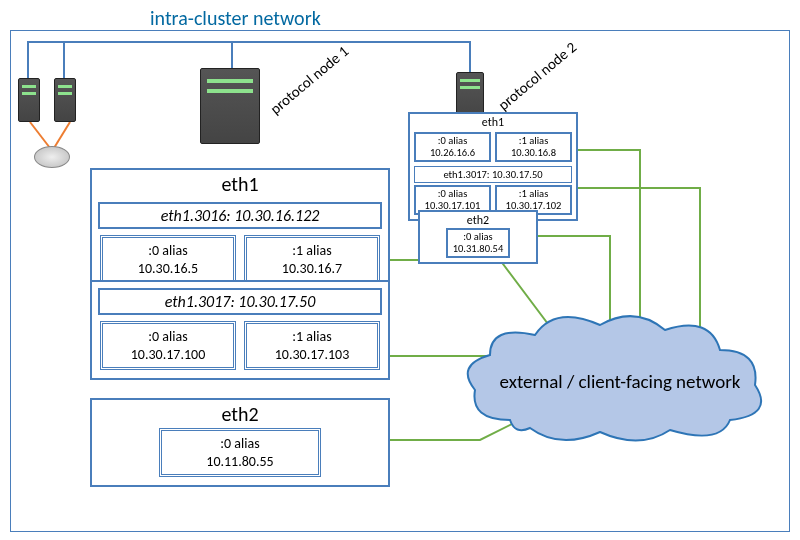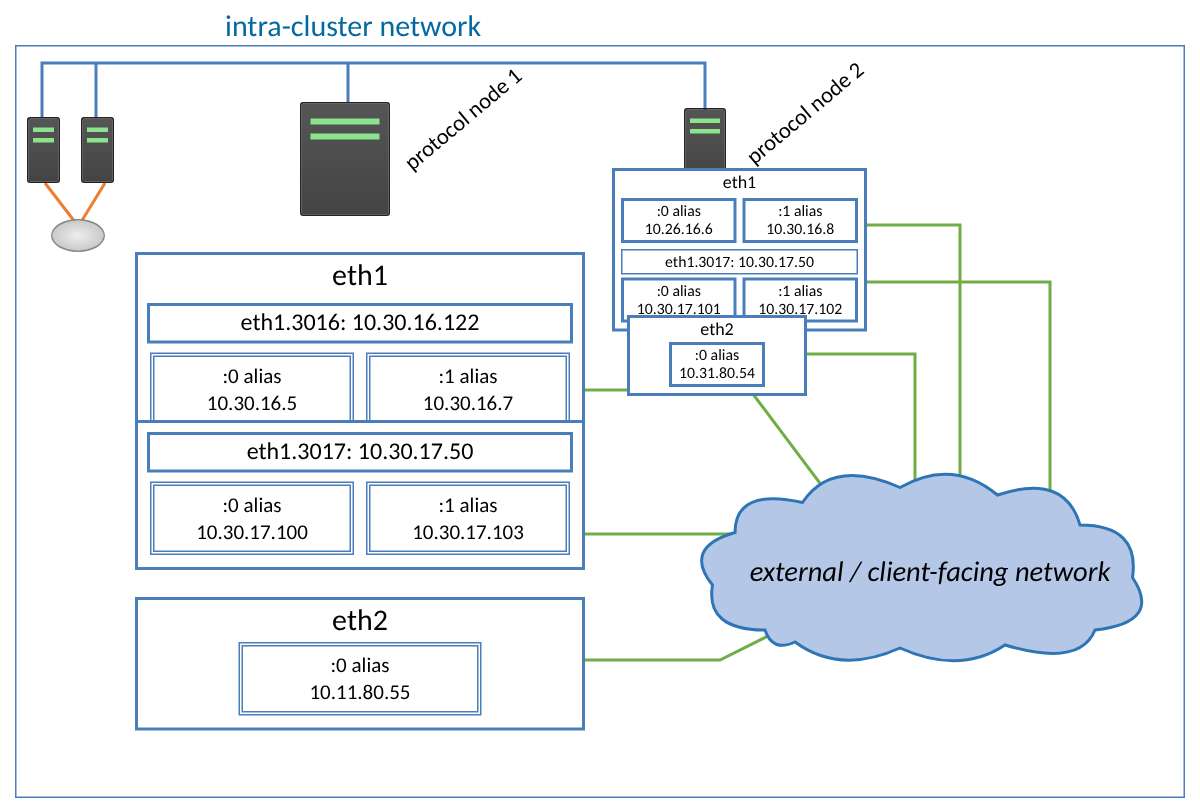--- a/index.html
+++ b/index.html
@@ -53,21 +53,21 @@
   .frame { position:absolute; left:10px; top:30px; right:10px; bottom:8px; border:1px solid #4a7ebb; }
 
   
   .panel {
     position: absolute;
     background: #fff;
     border: 2px solid #4a7ebb;
     text-align: center;
   }
   .panel .hdr { font-size: 20px; padding: 2px 0; }
-  .panel .sub { font-size: 16px; padding: 2px 0; border: 2px solid #4a7ebb; margin: 4px 6px 6px; }
+  .panel .sub { font-size: 16px; padding: 2px 0; border: 2px solid #4a7ebb; margin: 4px 6px 6px; font-style: italic; }
   .row { display: flex; gap: 8px; margin: 0 8px 8px; }
   .cell {
     flex: 1; border: 3px double #4a7ebb; font-size: 14px;
     padding: 4px 2px; line-height: 1.25;
   }
   .cell.single { margin: 0 auto 8px; width: 55%; }
 
   .p-n1-eth1a { left: 90px; top: 168px; width: 300px; }
   .p-n1-eth1b { left: 90px; top: 280px; width: 300px; }
   .p-n1-eth2  { left: 90px; top: 398px; width: 300px; }
@@ -86,21 +86,21 @@
   .p-n2-eth1 { left: 408px; top: 112px; width: 170px; }
   .p-n2-eth2 { left: 418px; top: 210px; width: 120px; }
 
   
   .cloud {
     position: absolute; left: 460px; top: 310px; width: 310px; height: 140px;
   }
   .cloud svg { width: 100%; height: 100%; }
   .cloud-text {
     position: absolute; left: 470px; top: 370px; width: 300px;
-    text-align: center; font-size: 19px; color: #000; font-style: italic;
+    text-align: center; font-size: 19px; color: #000;
   }
 </style>
 </head>
 <body>
 
 <div class="diagram">
 
   <div class="frame"></div>
 
   <svg class="wires">

